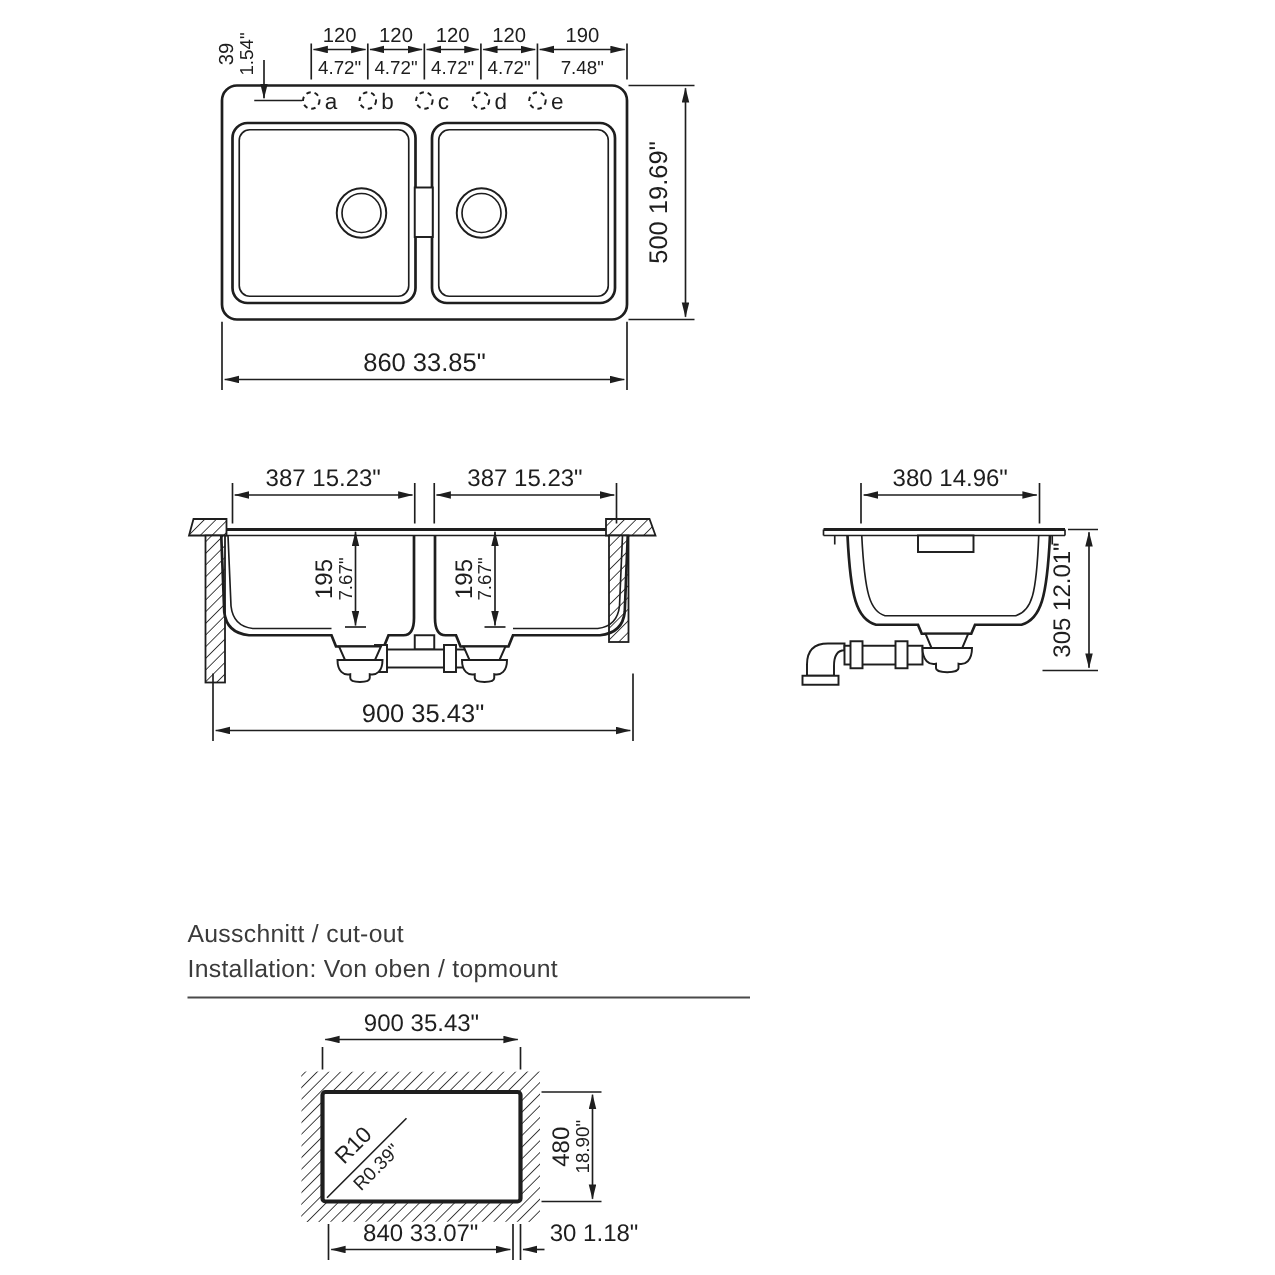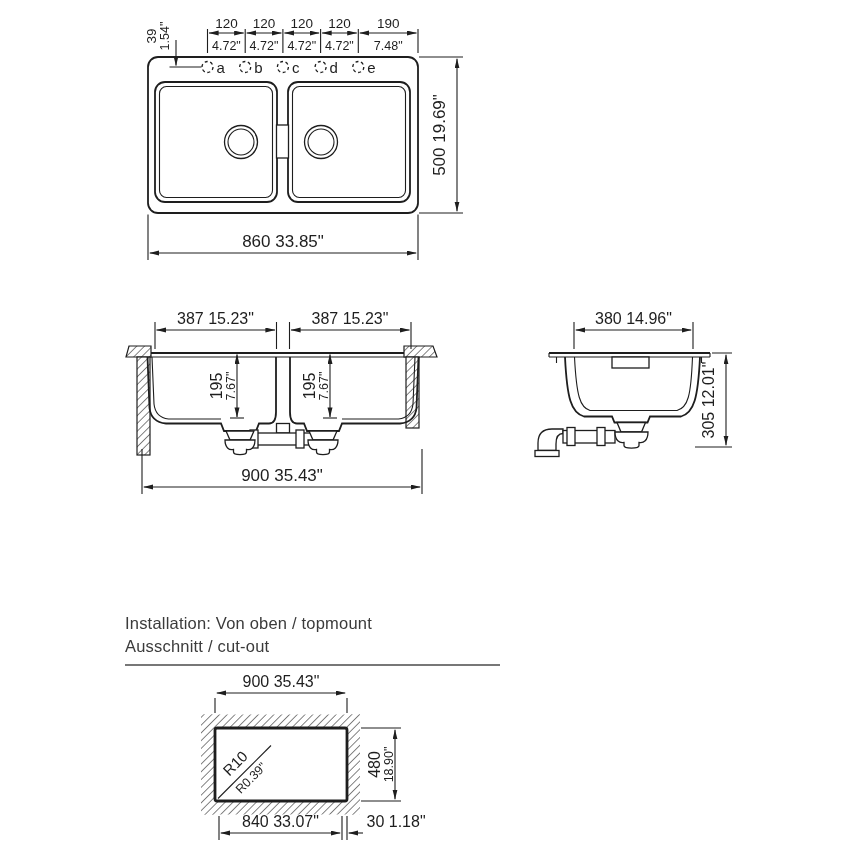--- a/index.html
+++ b/index.html
@@ -181,17 +181,17 @@
 
     <path class="dim" d="M219,816 V840 M342,816 V840 M347,816 V840"></path>
     <line x1="220.8" y1="833" x2="340.2" y2="833" class="dim" marker-start="url(#arr)" marker-end="url(#arr)"></line>
     <text x="280.5" y="827" class="t16 mid">840 33.07"</text>
     <line x1="363" y1="833" x2="348.7" y2="833" class="dim" marker-end="url(#arr)"></line>
     <text x="366.5" y="827" class="t16">30 1.18"</text>
   </g>
 </svg>
 
 <div id="install-text">
+  <div>Ausschnitt / cut-out</div>
   <div>Installation: Von oben / topmount</div>
-  <div>Ausschnitt / cut-out</div>
 </div>
 
 </div>
 
 </body></html>

